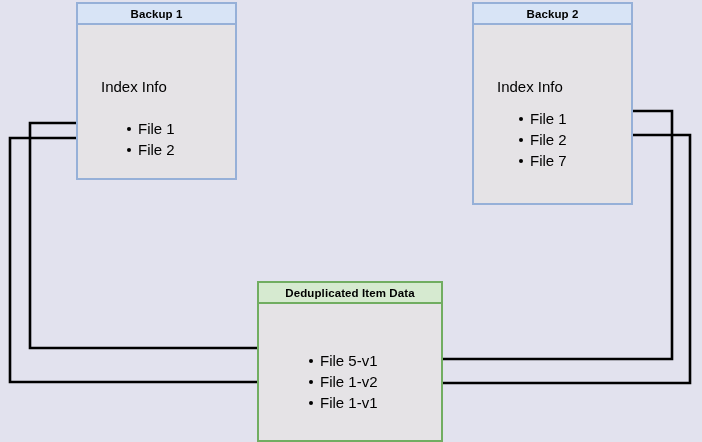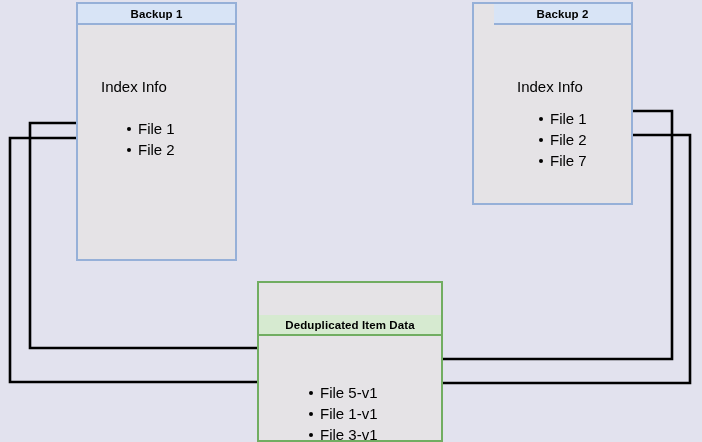--- a/index.html
+++ b/index.html
@@ -45,21 +45,20 @@
     align-items: center;
     justify-content: center;
     font-size: 11.5px;
     font-weight: bold;
     color: #000;
     letter-spacing: 0.1px;
   }
   .box.green .box-header {
     background: #d6ead0;
     border-bottom-color: #71ad61;
-    margin-top: 32px;
   }
   .box-body {
     position: relative;
     height: calc(100% - 21px);
   }
   .index-label {
     position: absolute;
     font-size: 15px;
     color: #000;
     white-space: nowrap;
@@ -85,25 +84,25 @@
     position: absolute;
     left: 2px;
     top: 9px;
     width: 4px;
     height: 4px;
     border-radius: 50%;
     background: #000;
   }
   #box-backup1 {
     left: 76px; top: 2px;
-    width: 161px; height: 259px;
+    width: 161px; height: 178px;
   }
   #box-backup2 {
     left: 472px; top: 2px;
-    width: 161px; height: 203px; padding-left: 20px;
+    width: 161px; height: 203px;
   }
   #box-dedup {
     left: 257px; top: 281px;
     width: 186px; height: 161px;
   }
   #box-backup1 .index-label { left: 23px; top: 37px; }
   #box-backup2 .index-label { left: 23px; top: 37px; }
   #box-backup1 .bullet-list { left: 47px; top: 93px; }
   #box-backup2 .bullet-list { left: 43px; top: 83px; }
   #box-dedup .bullet-list { left: 48px; top: 46px; }
@@ -158,19 +157,19 @@
         <li>File 7</li>
       </ul>
     </div>
   </div>
 
   <div class="box green" id="box-dedup">
     <div class="box-header">Deduplicated Item Data</div>
     <div class="box-body">
       <ul class="bullet-list">
         <li>File 5-v1</li>
+        <li>File 1-v2</li>
         <li>File 1-v1</li>
-        <li>File 3-v1</li>
       </ul>
     </div>
   </div>
 
 </div>
 
 </body></html>

